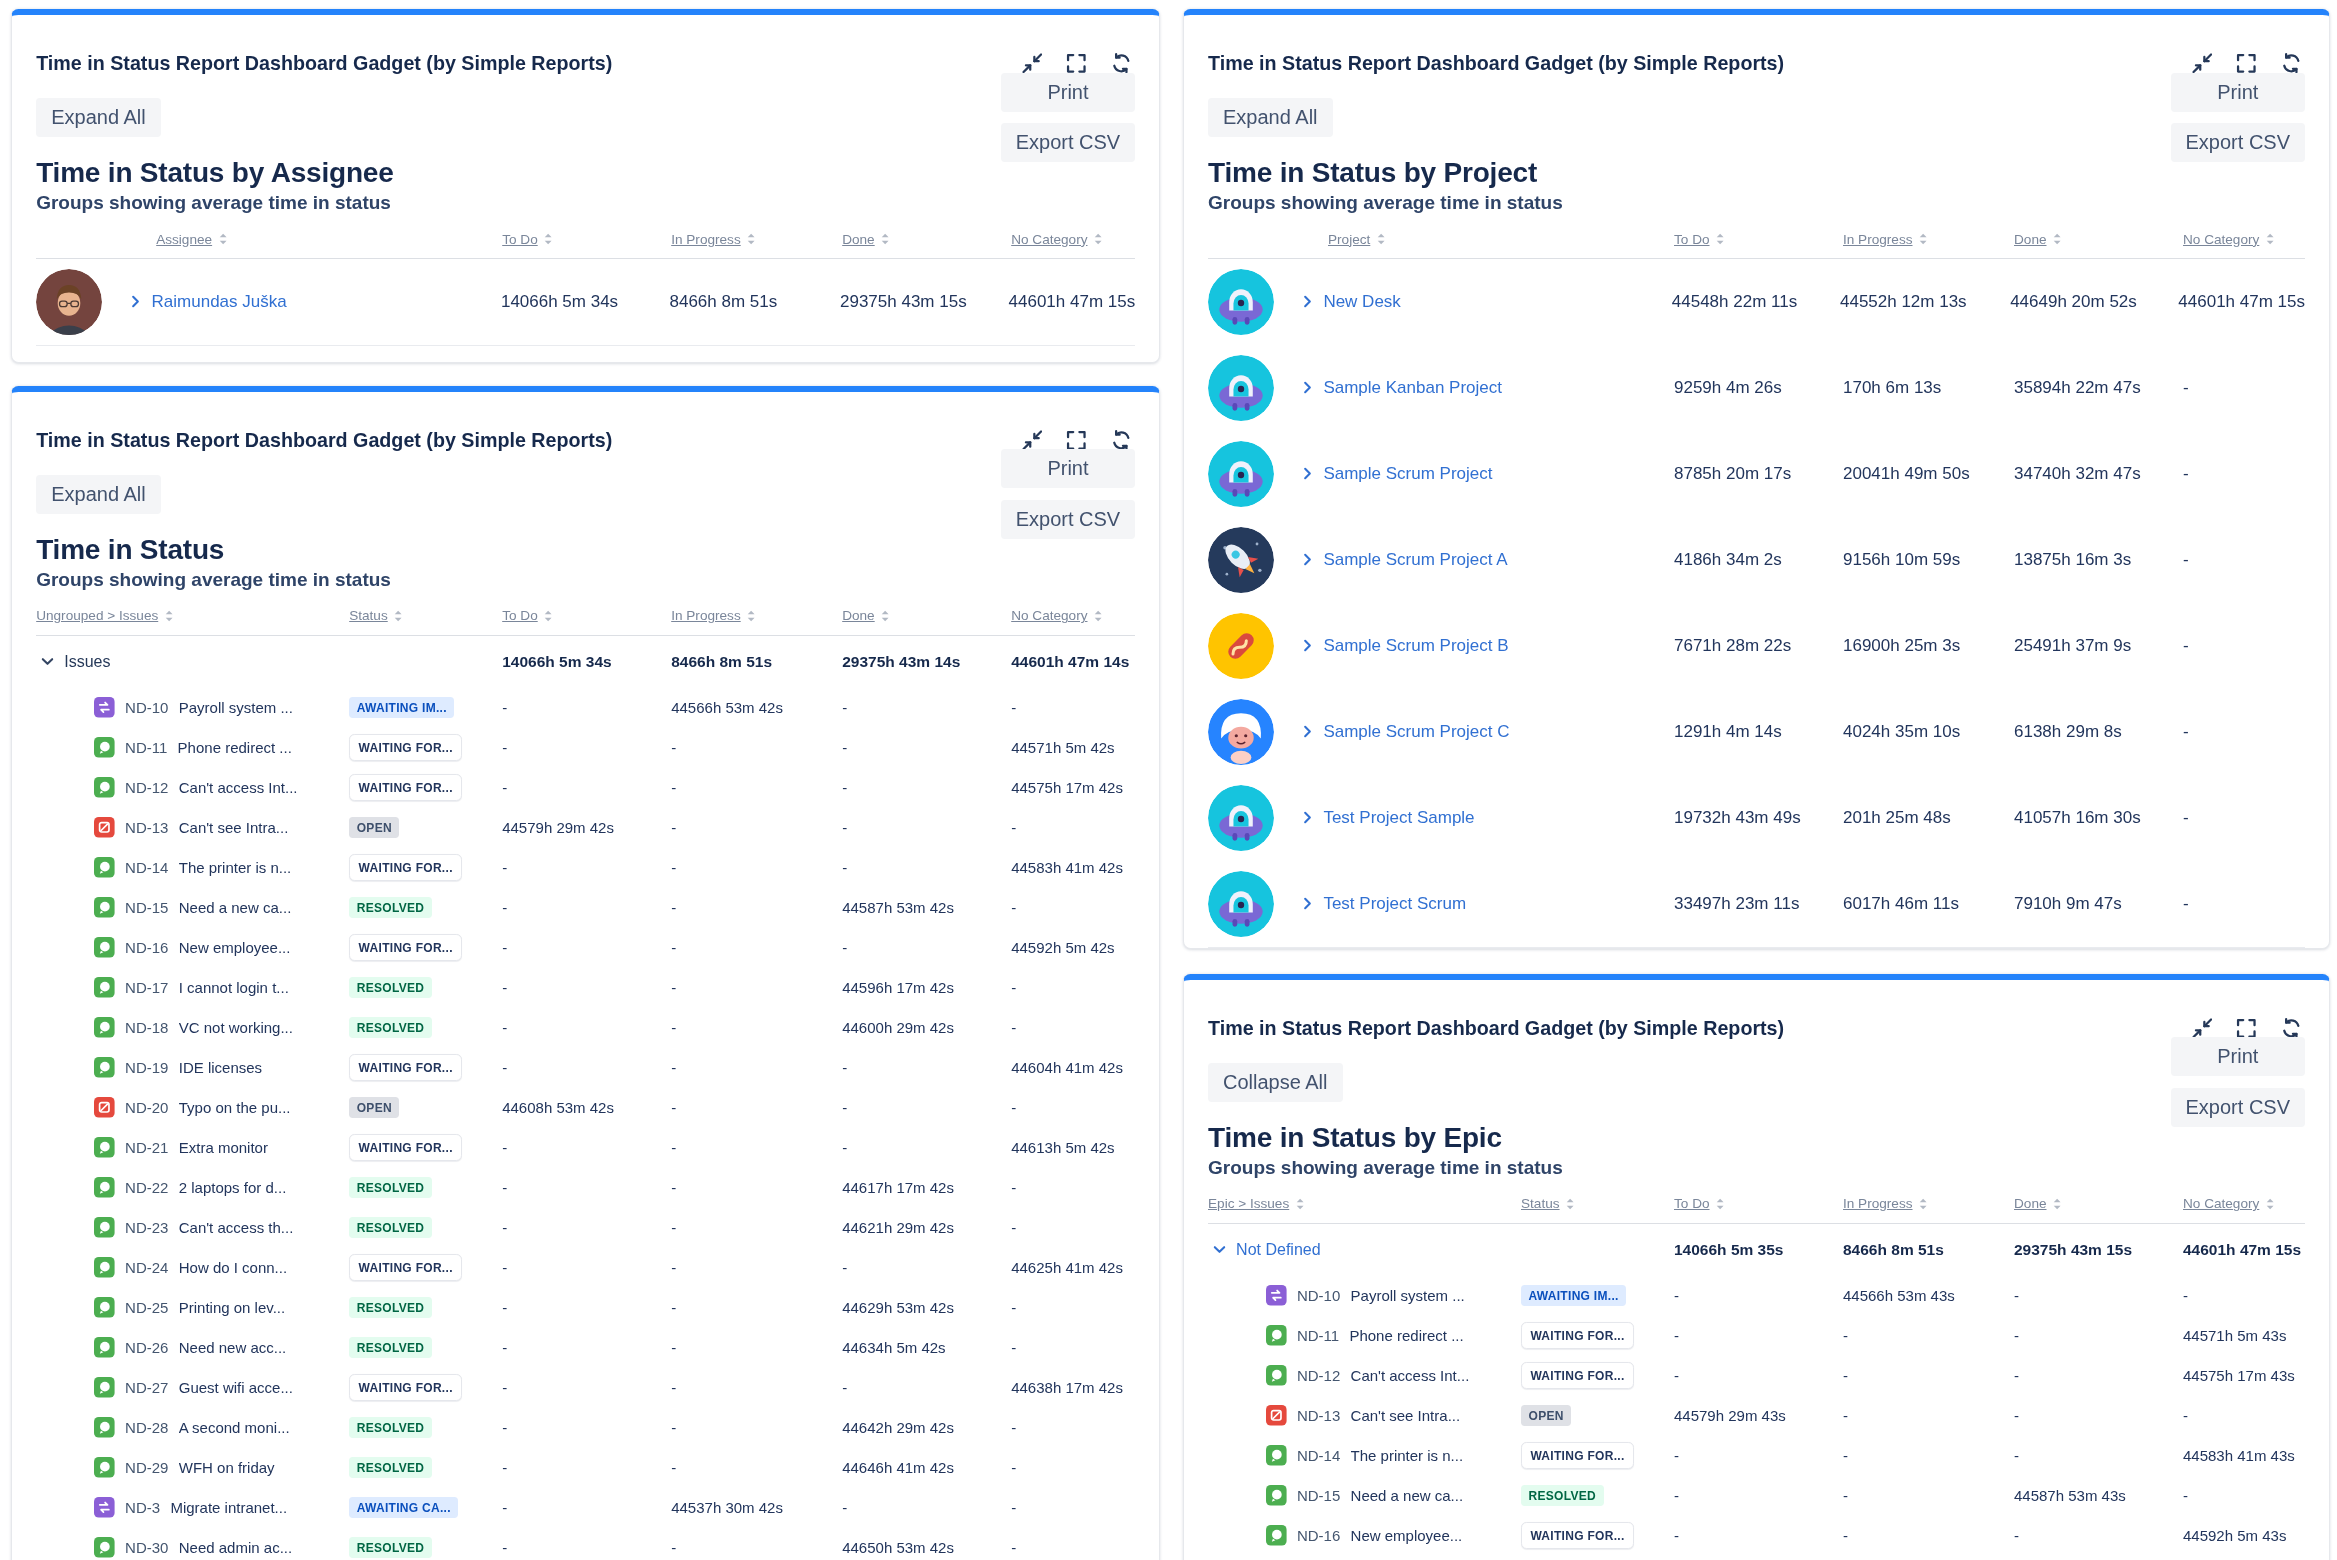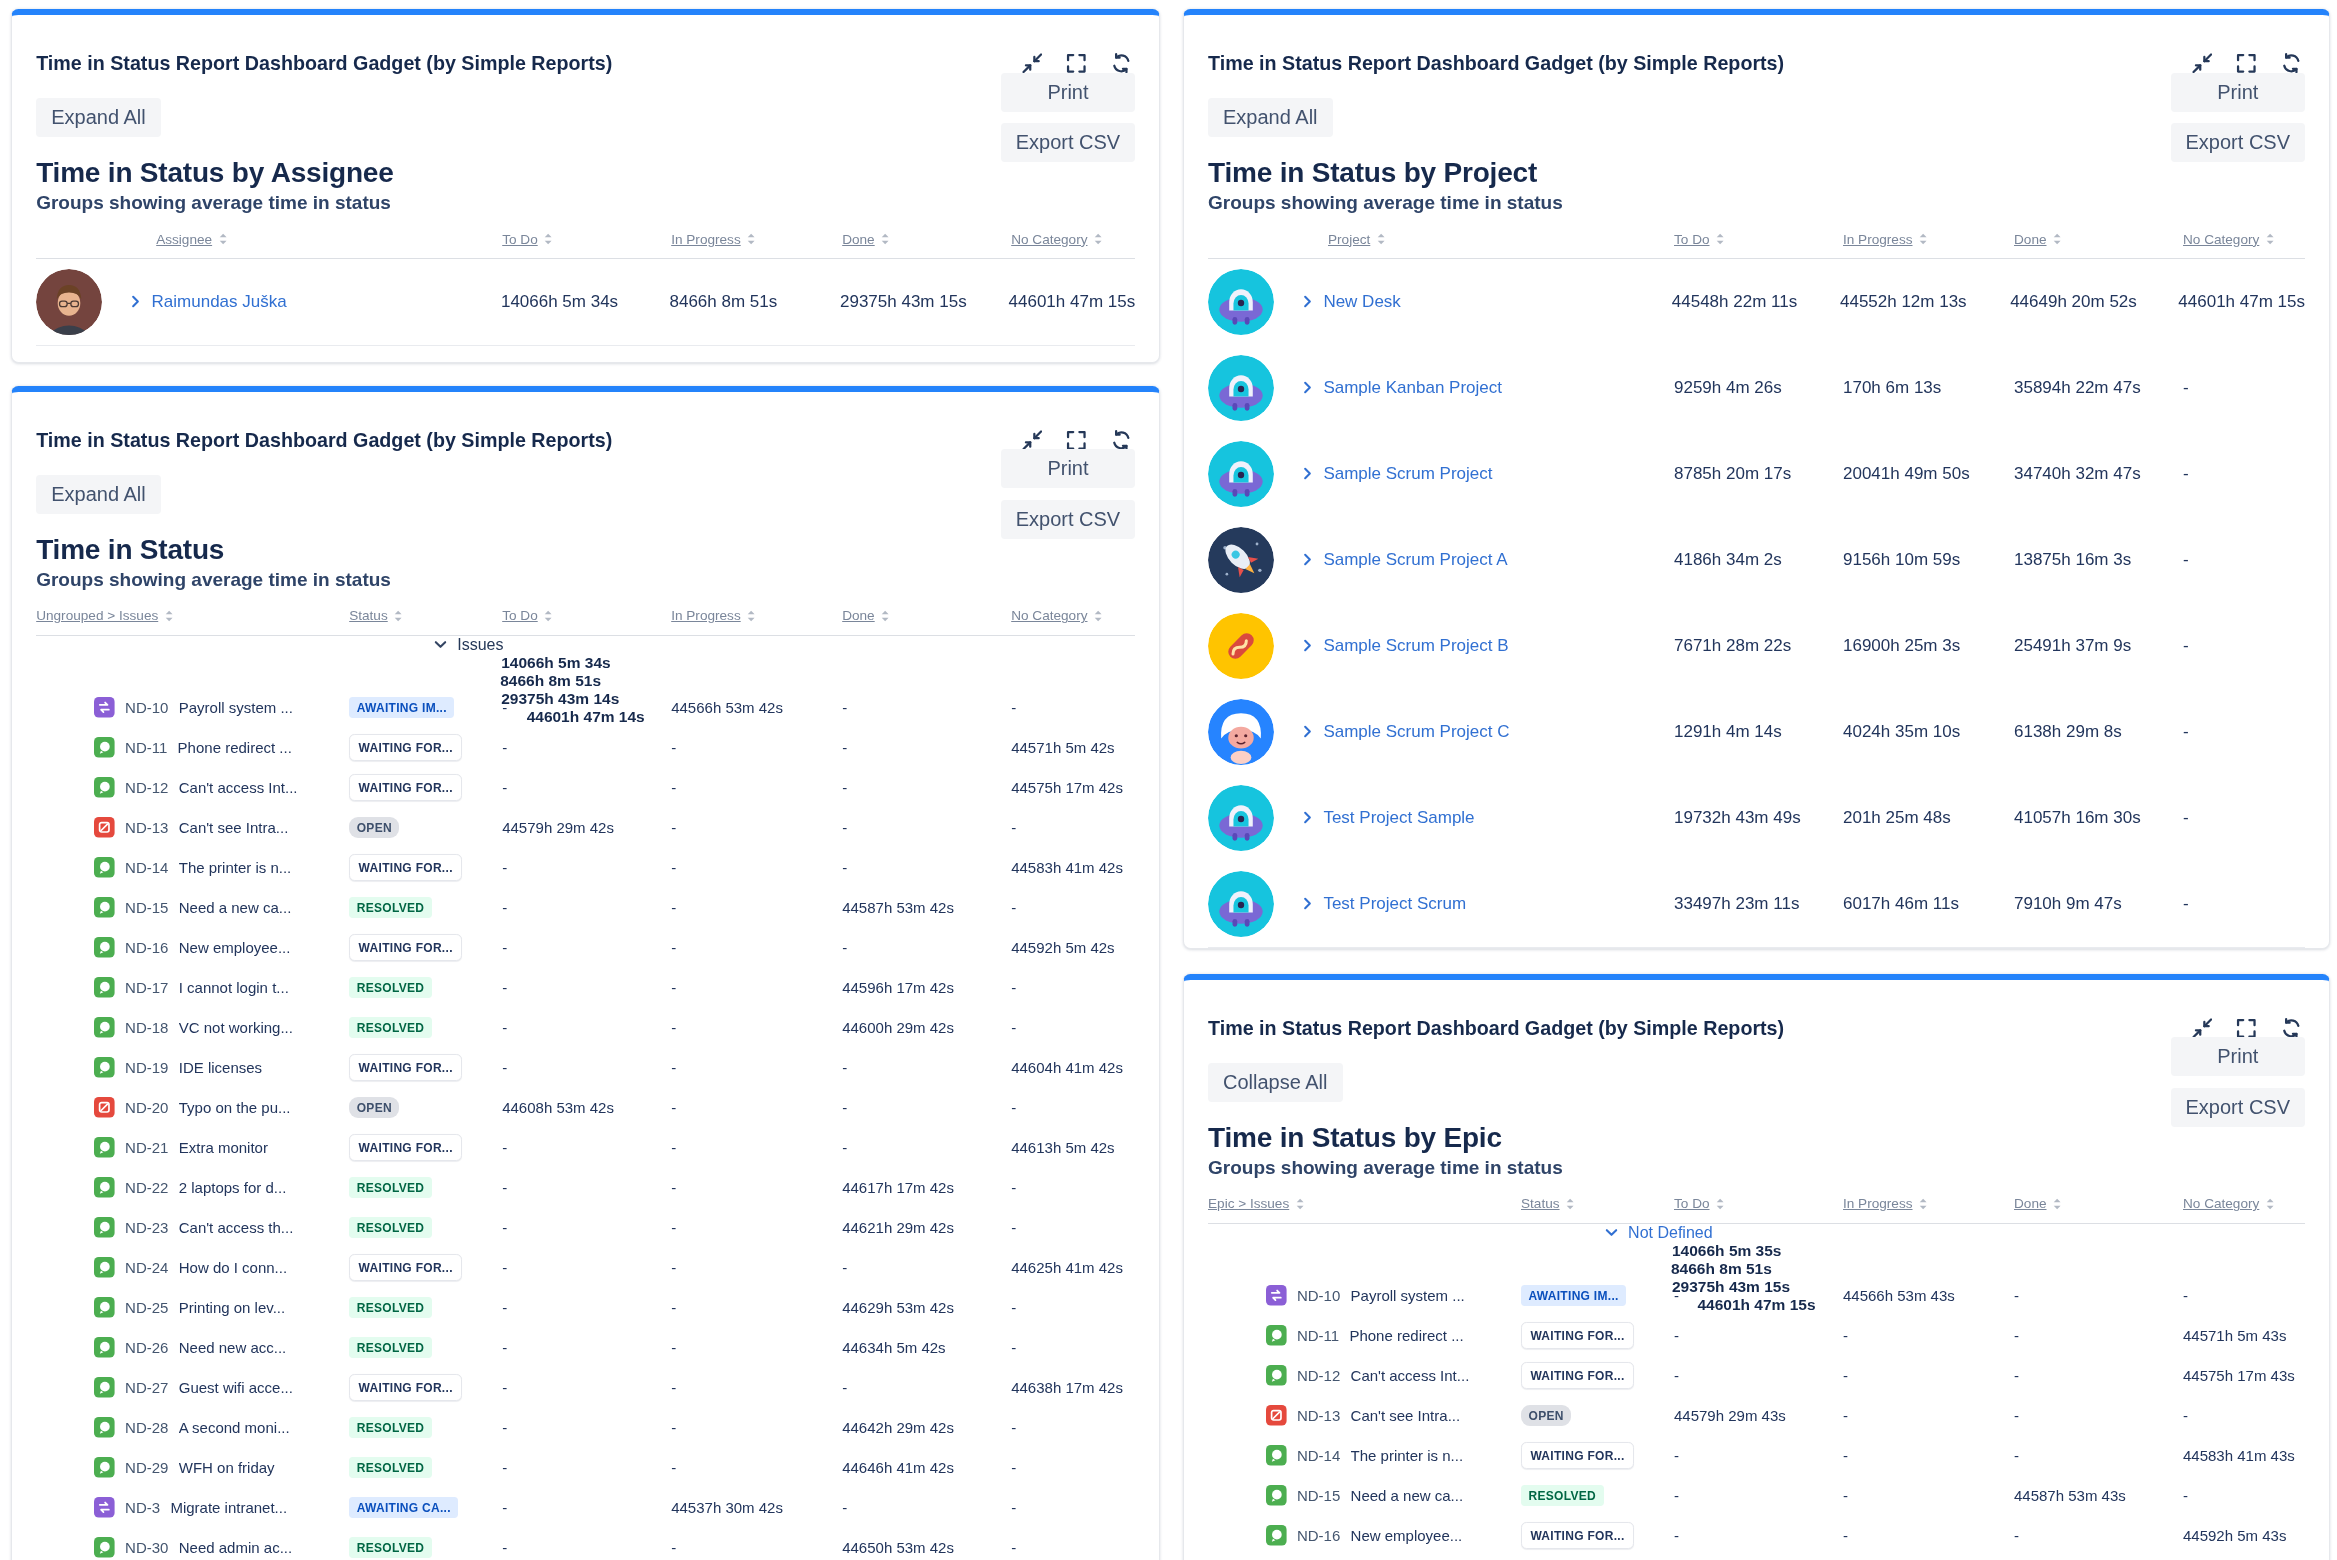--- a/index.html
+++ b/index.html
@@ -40,21 +40,21 @@
   .sort svg{width:10.3px;height:12px;display:block;}
 
   
   .c-name{width:313px;box-sizing:border-box;}
   .c-status{width:153px;box-sizing:border-box;}
   .c-entity{width:466px;box-sizing:border-box;}
   .c-entity.th-pad{padding-left:120px;}
   .c-todo{width:169px;}.c-inprog{width:171px;}.c-done{width:169px;}.c-nocat{flex:1;}
 
   
-  .grow{display:flex;align-items:center;height:52px;font-size:16px;flex-direction:column;}
+  .grow{display:flex;align-items:center;height:52px;font-size:16px;}
   .gname{display:flex;align-items:center;gap:9.4px;padding-left:3.7px;}
   .gchev{display:inline-flex;cursor:pointer;}
   .gchev svg{width:15px;height:15px;stroke:#344563;stroke-width:2.2;fill:none;stroke-linecap:round;stroke-linejoin:round;}
   .gchev.blue svg{stroke:#3170d2;}
   .glabel{color:#253858;}
   .glabel.link{color:#3170d2;cursor:pointer;}
   .grow .tcell{font-weight:700;color:#16294c;font-size:15.5px;}
 
   
   .irow{display:flex;align-items:center;height:40px;font-size:15px;}
@@ -62,21 +62,21 @@
   .itype{display:inline-flex;flex:none;}
   .itype svg{width:20.6px;height:20.6px;display:block;}
   .ikey{color:#44566f;flex:none;}
   .isum{color:#22355c;overflow:hidden;text-overflow:ellipsis;}
   .tcell{color:#22355c;white-space:nowrap;}
 
   .lz{display:inline-block;font-size:12px;font-weight:700;letter-spacing:0.3px;
       padding:3.7px 7.5px;border-radius:3.7px;white-space:nowrap;}
   .lz.info{background:#deebff;color:#0a4fbd;}
   .lz.outline{background:#fff;color:#22355c;border:1.9px solid #e5e7ec;border-radius:5.6px;padding:5.6px 8.4px;box-shadow:0 0.9px 0.9px rgba(23,43,77,.08);}
-  .lz.neutral{background:#dfe1e6;color:#3d4f6b;border-radius:9px;}
+  .lz.neutral{background:#dfe1e6;color:#3d4f6b;}
   .lz.success{background:#e3fcef;color:#006644;}
 
   
   .ebody{border-bottom:1.9px solid #e9ebef;}
   .erow{display:flex;align-items:center;height:86px;font-size:17px;}
   .erow .c-entity{display:flex;align-items:center;}
   .avatar{width:66px;height:66px;flex:none;border-radius:50%;overflow:hidden;display:inline-flex;}
   .avatar svg{width:66px;height:66px;display:block;}
   .echev{display:inline-flex;margin-left:26px;cursor:pointer;}
   .echev svg{width:15px;height:15px;stroke:#3170d2;stroke-width:2.2;fill:none;stroke-linecap:round;stroke-linejoin:round;}

